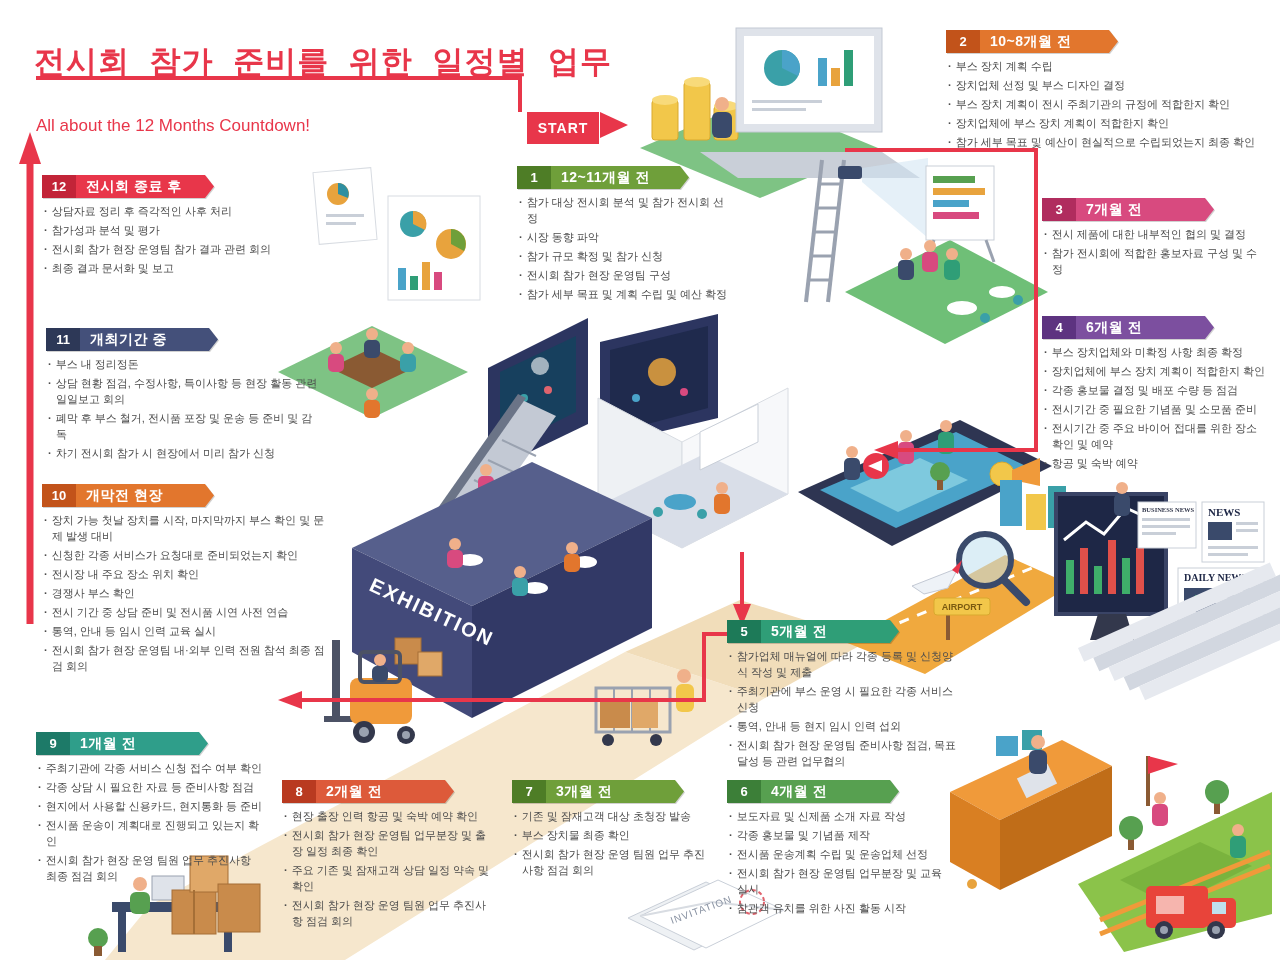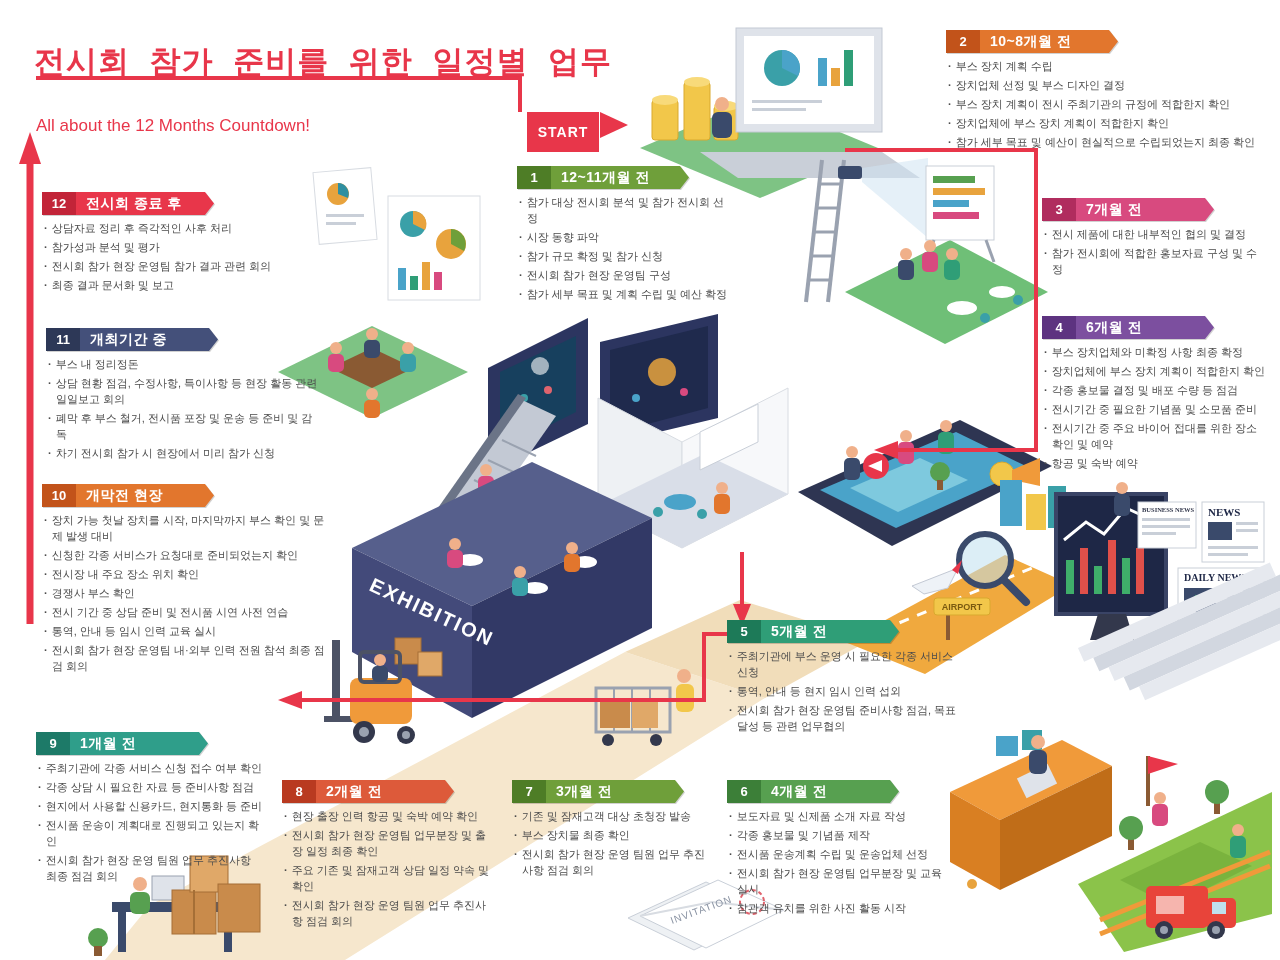--- a/index.html
+++ b/index.html
@@ -11,21 +11,21 @@
   #scene{position:absolute;left:0;top:0;width:1280px;height:960px;z-index:1;}
   .main-title{
     position:absolute;left:34px;top:20px;z-index:3;
     font-size:31px;font-weight:800;color:var(--accent);letter-spacing:1px;white-space:nowrap;font-family:Liberation Mono, monospace;
   }
   .subtitle{
     position:absolute;left:36px;top:84px;z-index:3;
     font-size:17px;color:var(--accent);white-space:nowrap;margin-top:32px;
   }
   .start{
-    position:absolute;left:527px;top:112px;width:72px;height:40px;z-index:3;
+    position:absolute;left:527px;top:112px;width:72px;height:32px;z-index:3;
     background:var(--accent);color:#fff;display:flex;align-items:center;justify-content:center;
     font-weight:700;font-size:14px;letter-spacing:1px;
   }
   .sec{position:absolute;z-index:3;}
   .ribbon{display:flex;height:23px;width:172px;filter:drop-shadow(1px 1px 0 rgba(0,0,0,.18));}
   .ribbon .num{
     background:var(--num);color:#fff;width:34px;display:flex;align-items:center;justify-content:center;
     font-weight:700;font-size:13px;flex:0 0 34px;
   }
   .ribbon .lbl{
@@ -440,20 +440,21 @@
       <li>항공 및 숙박 예약</li>
     </ul>
 </div>
 
 <div class="sec" style="left: 727px; top: 620px; width: 240px; --hdr: #2f9e77; --num: #1d7a58;">
   <div class="ribbon">
     <span class="num">5</span>
     <span class="lbl">5개월 전</span>
   </div>
   <ul class="tasks">
+      <li>참가업체 매뉴얼에 따라 각종 등록 및 신청양식 작성 및 제출</li>
       <li>주최기관에 부스 운영 시 필요한 각종 서비스 신청</li>
       <li>통역, 안내 등 현지 임시 인력 섭외</li>
       <li>전시회 참가 현장 운영팀 준비사항 점검, 목표 달성 등 관련 업무협의</li>
     </ul>
 </div>
 
 <div class="sec" style="left: 727px; top: 780px; width: 235px; --hdr: #57a050; --num: #3c7f38;">
   <div class="ribbon">
     <span class="num">6</span>
     <span class="lbl">4개월 전</span>
@@ -528,21 +529,21 @@
     <span class="lbl">개최기간 중</span>
   </div>
   <ul class="tasks">
       <li>부스 내 정리정돈</li>
       <li>상담 현황 점검, 수정사항, 특이사항 등 현장 활동 관련 일일보고 회의</li>
       <li>폐막 후 부스 철거, 전시품 포장 및 운송 등 준비 및 감독</li>
       <li>차기 전시회 참가 시 현장에서 미리 참가 신청</li>
     </ul>
 </div>
 
-<div class="sec" style="left: 42px; top: 192px; width: 280px; --hdr: #e8364a; --num: #c22438;">
+<div class="sec" style="left: 42px; top: 175px; width: 280px; --hdr: #e8364a; --num: #c22438;">
   <div class="ribbon">
     <span class="num">12</span>
     <span class="lbl">전시회 종료 후</span>
   </div>
   <ul class="tasks">
       <li>상담자료 정리 후 즉각적인 사후 처리</li>
       <li>참가성과 분석 및 평가</li>
       <li>전시회 참가 현장 운영팀 참가 결과 관련 회의</li>
       <li>최종 결과 문서화 및 보고</li>
     </ul>

